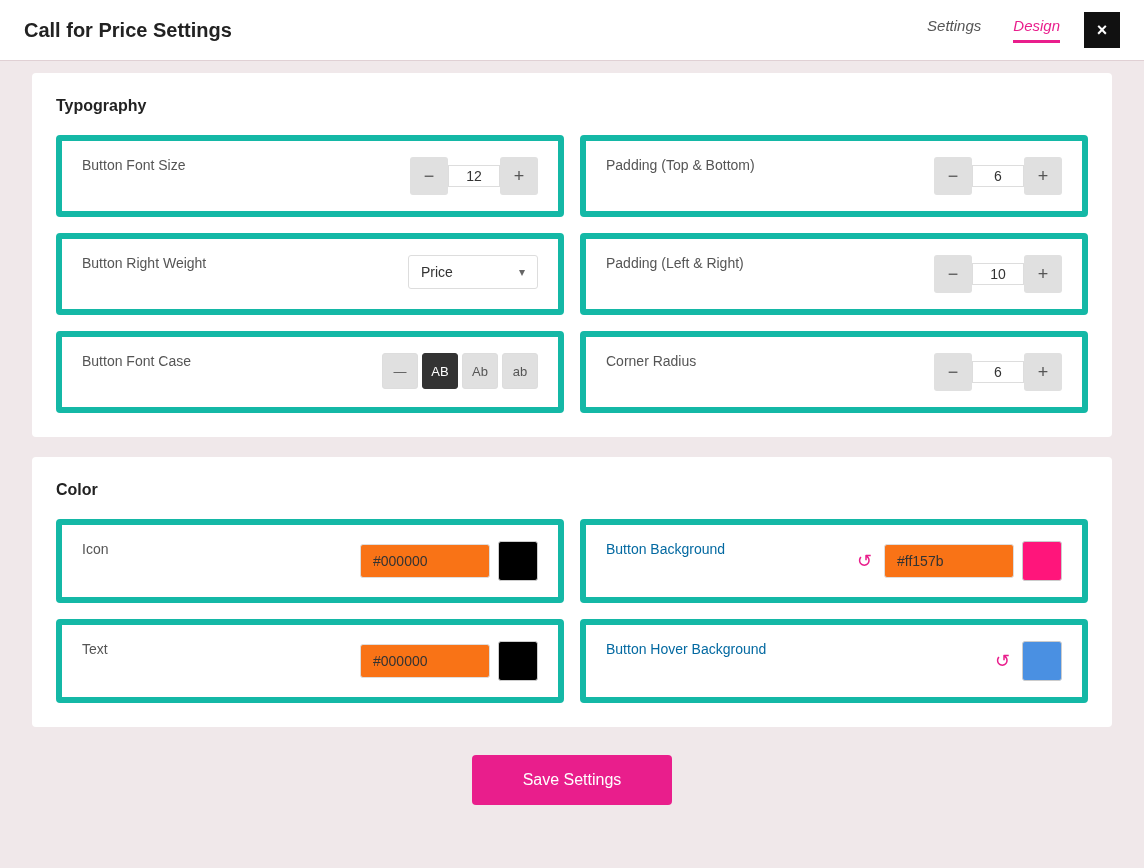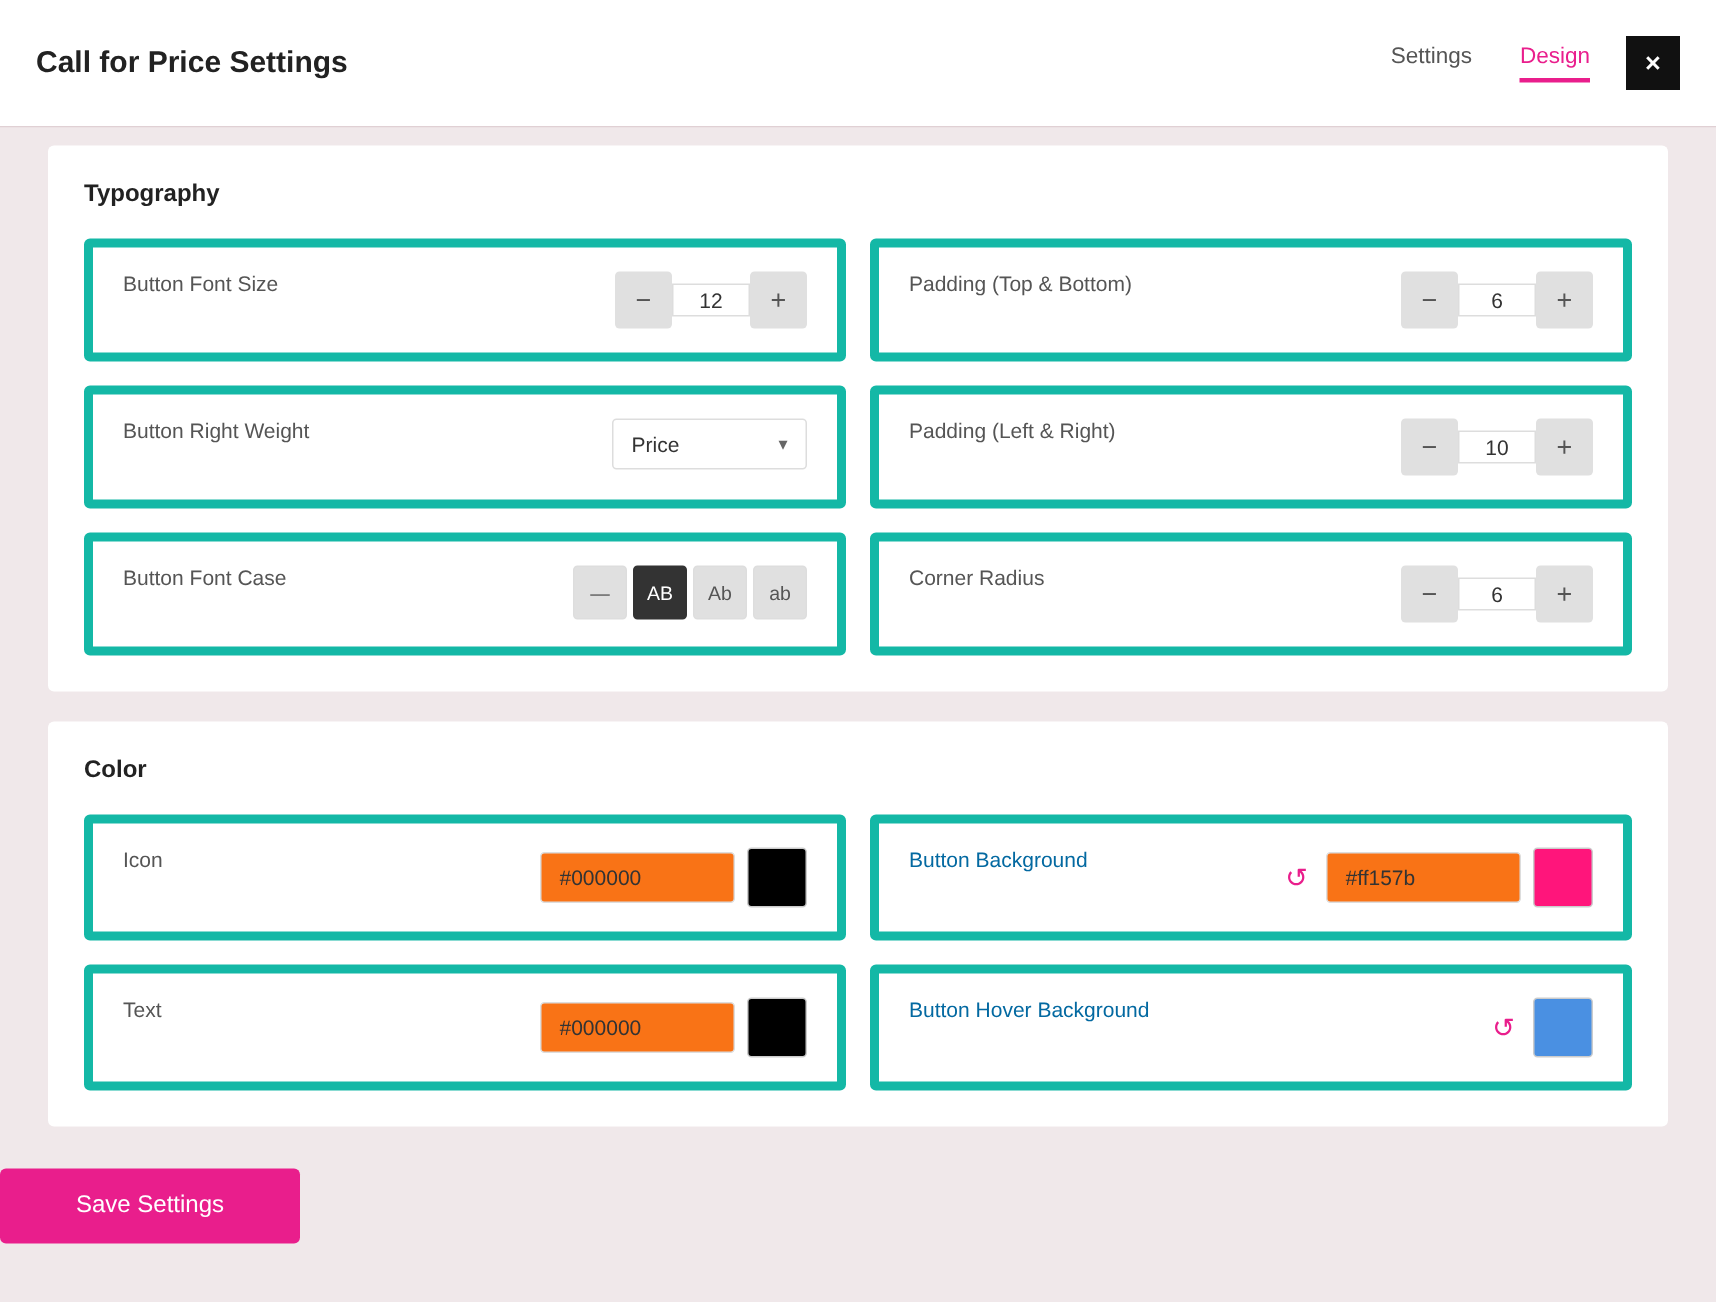--- a/index.html
+++ b/index.html
@@ -10,34 +10,35 @@
       min-height: 868px;
       display: flex;
       flex-direction: column;
     }
 
     
     .header {
       background: #fff;
       display: flex;
       align-items: center;
-      padding: 24px 24px;
+      padding: 12px 24px;
       border-bottom: 1px solid #e0d0d4;
       position: relative;
     }
     .header-title {
       font-size: 20px;
       font-weight: 600;
       color: #222;
       flex: 1;
     }
     .tabs {
       display: flex;
       gap: 32px;
       margin-right: 24px;
+      font-style: italic;
     }
     .tab {
       font-size: 15px;
       padding-bottom: 6px;
       cursor: pointer;
       color: #555;
       border-bottom: 3px solid transparent;
       text-decoration: none;
     }
     .tab.active {
@@ -206,21 +207,21 @@
     .reset-icon {
       font-size: 18px;
       color: #e91e8c;
       cursor: pointer;
       margin-right: 4px;
     }
 
     
     .save-area {
       display: flex;
-      justify-content: flex-start;
+      justify-content: center;
       padding: 16px 0 24px;
     }
     .save-btn {
       background: #e91e8c;
       color: #fff;
       border: none;
       border-radius: 4px;
       padding: 16px 48px;
       font-size: 16px;
       font-weight: 500;

